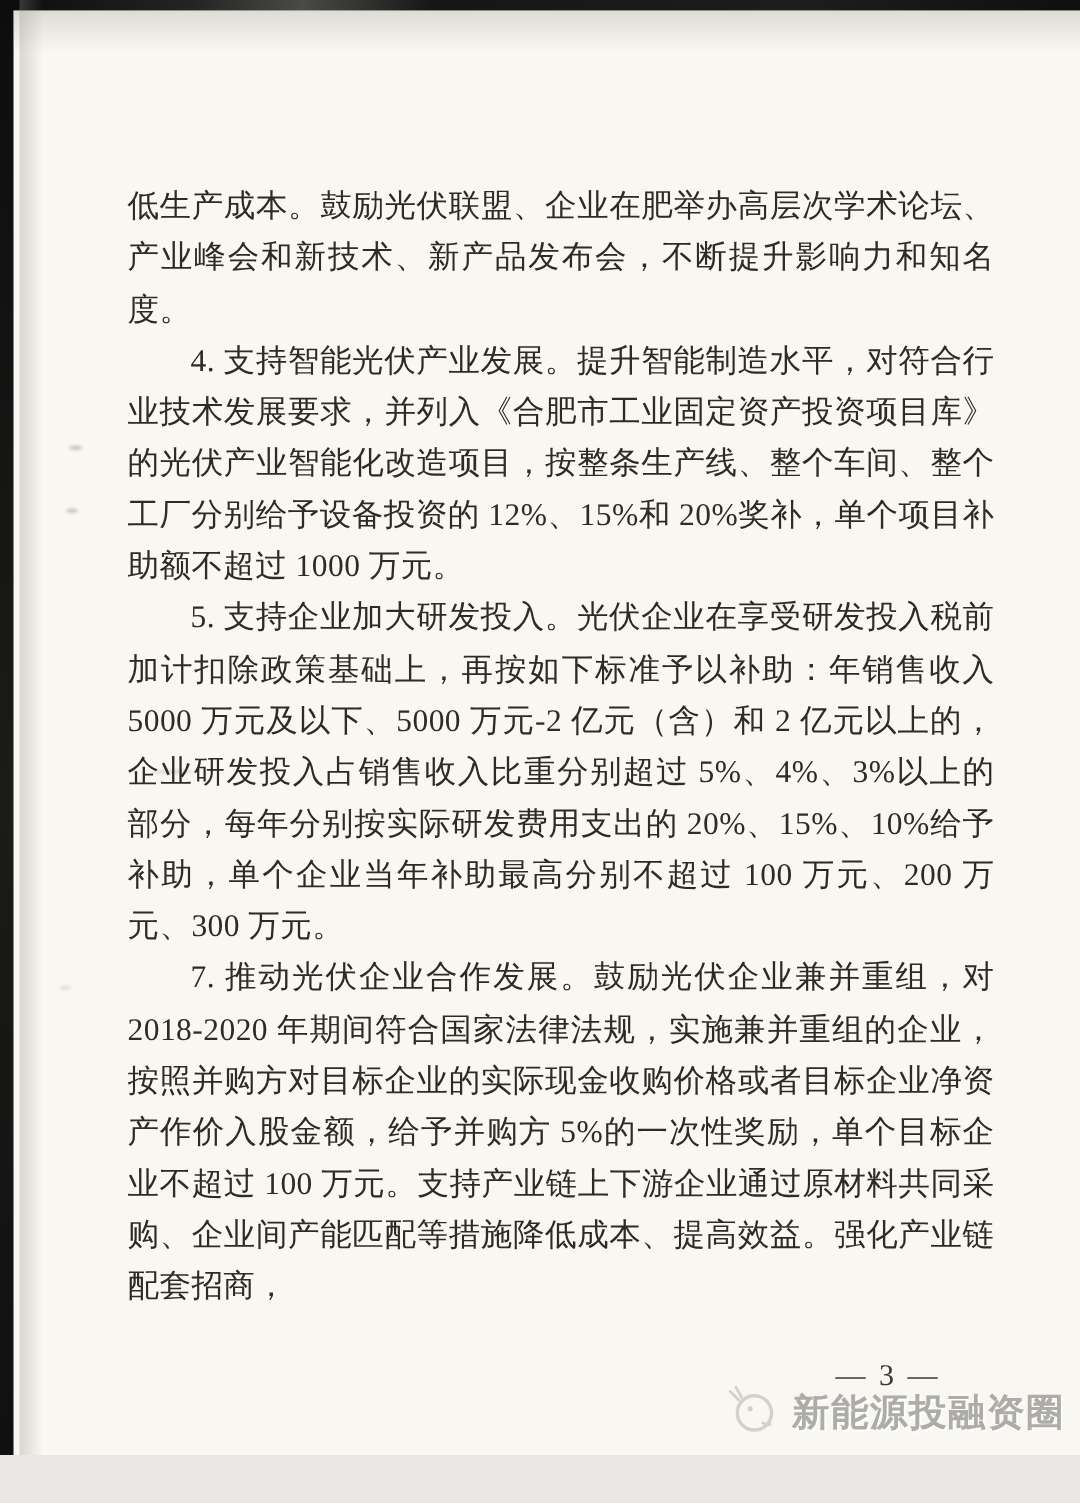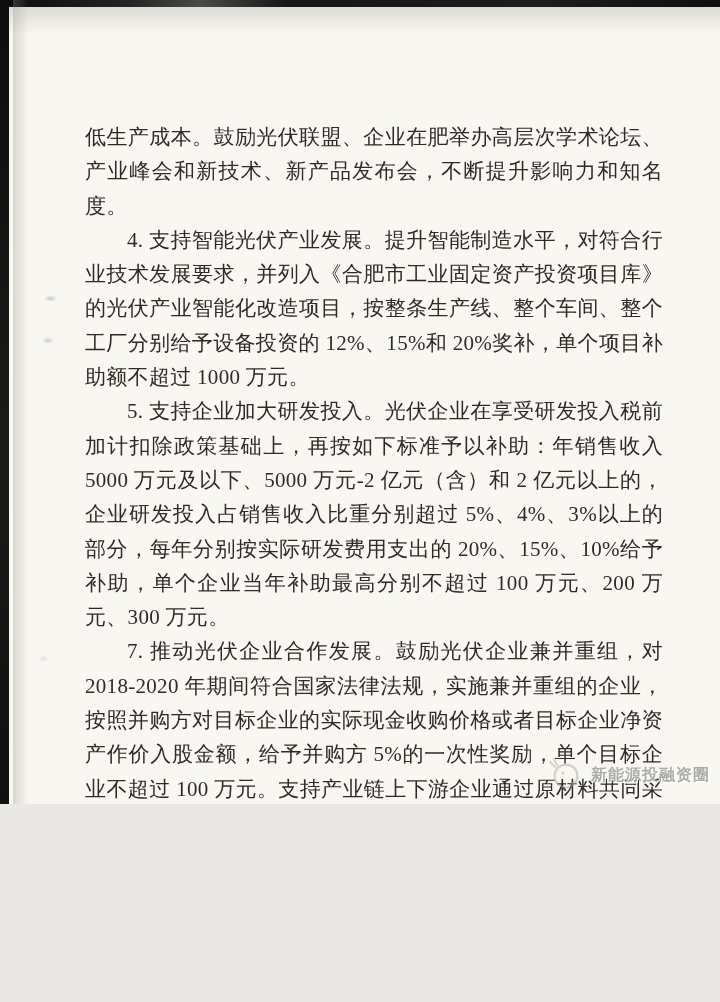--- a/index.html
+++ b/index.html
@@ -3,21 +3,21 @@
 <meta charset="utf-8">
 <style>
   html, body { margin: 0; padding: 0; }
   body {
     width: 720px; height: 1002px;
     background: #e9e8e4;
     font-family: "Liberation Serif", "DejaVu Serif", serif;
   }
   .scan-page {
     position: relative;
-    width: 720px; height: 804px;
+    width: 720px; height: 970px;
     background: #f8f7f2;
     overflow: hidden;
   }
   
   .edge-top {
     position: absolute; top: 0; left: 0;
     width: 100%; height: 7px;
     background: linear-gradient(90deg, #0b0b0b 0%, #242424 18%, #4a4a48 28%, #161616 40%, #1d1d1d 75%, #0f0f0f 100%);
   }
   .edge-left {
@@ -72,21 +72,21 @@
   .watermark {
     position: absolute;
     right: 10px; bottom: 10px;
     display: flex; align-items: center; gap: 7px;
   }
   .wm-icon { display: inline-block; line-height: 0; }
   .wm-icon svg { opacity: 0.5; }
   .wm-text {
     font-family: "Liberation Sans", "DejaVu Sans", sans-serif;
     font-weight: 700;
-    font-size: 16px;
+    font-size: 25px;
     letter-spacing: 1px;
     color: #aeaca7;
     text-shadow: 1px 1px 0 #ffffff;
   }
 </style>
 </head>
 <body>
 
 <div class="scan-page">
 

